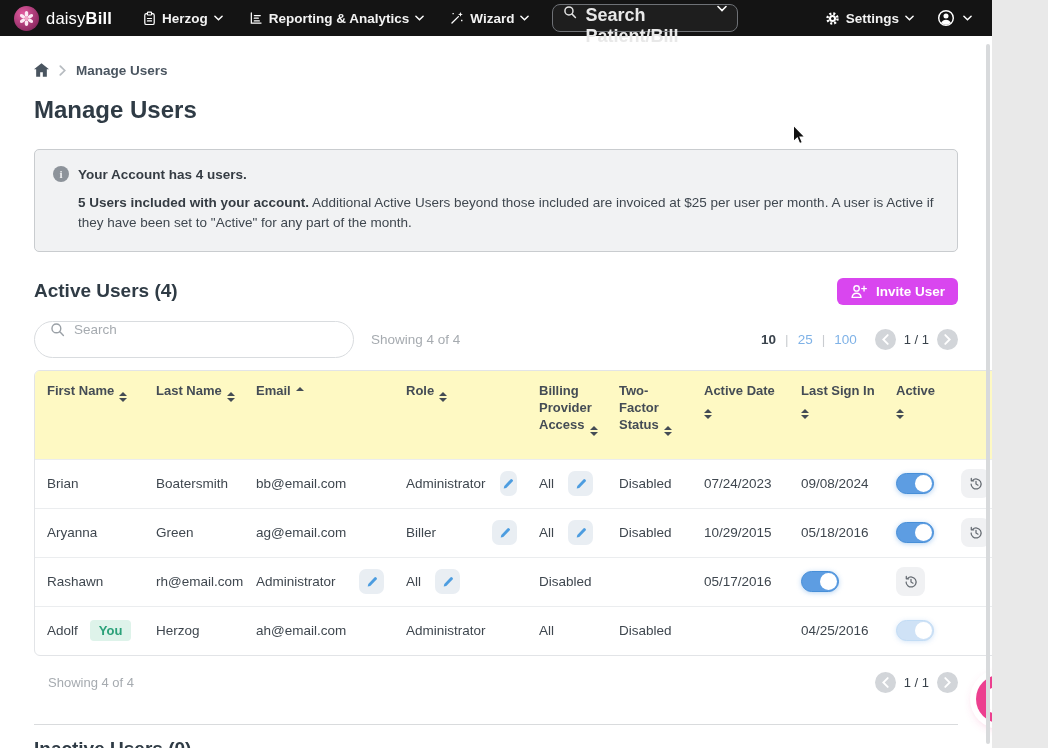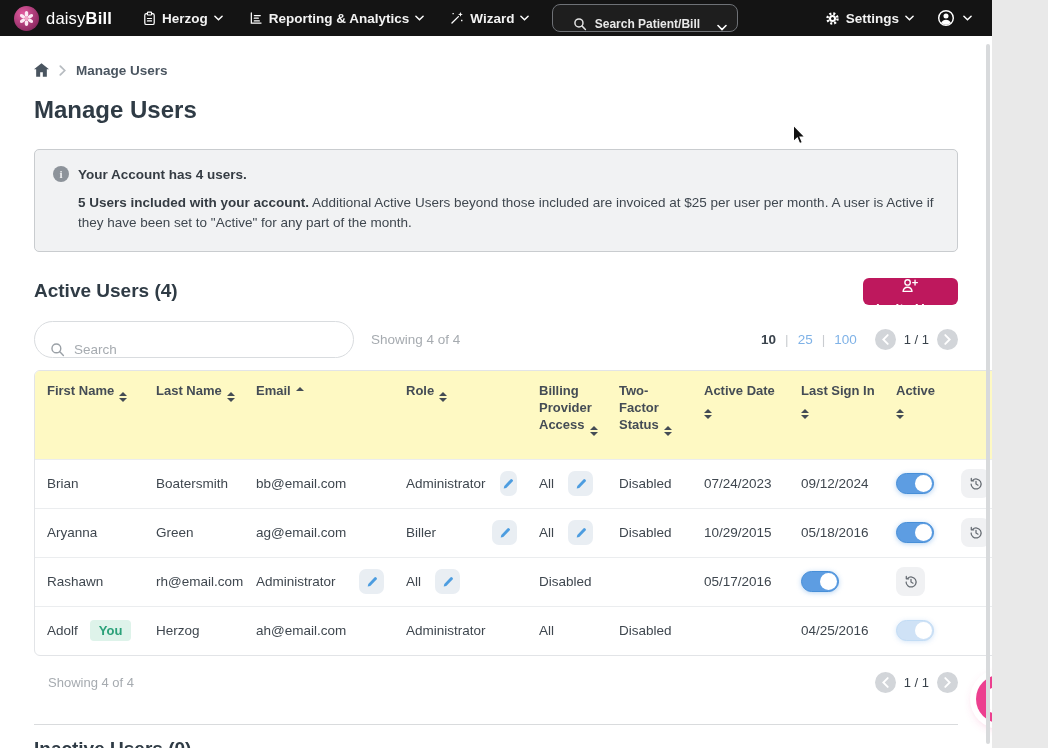--- a/index.html
+++ b/index.html
@@ -16,23 +16,23 @@
   .brand { display:flex; align-items:center; gap:7px; margin-right:16px; cursor:pointer; }
   .logo-badge {
     width:25px; height:25px; border-radius:50%; display:flex; align-items:center; justify-content:center;
     background:radial-gradient(circle at 35% 30%, #e05a9e, #8e2b63 75%);
   }
   .brand-text { font-size:16.5px; letter-spacing:.2px; color:#fff; }
   .brand-text b { font-weight:bold; }
   .nav-item { display:flex; align-items:center; gap:6px; font-size:13.5px; font-weight:bold;
     padding:0 11px; height:36px; cursor:pointer; white-space:nowrap; }
   .nav-search {
-    display:flex; align-items:flex-end; gap:8px; margin-left:8px;
+    display:flex; align-items:flex-start; gap:8px; margin-left:8px;
     width:186px; height:28px; border:1px solid #6e7176; border-radius:8px; background:#1e1e1e;
-    padding:0 10px; font-size:12px; font-weight:bold; color:#e8e8e8; cursor:pointer;
+    padding:0 10px; font-size:18px; font-weight:bold; color:#e8e8e8; cursor:pointer;
   }
   .nav-search .chev { margin-left:auto; }
   .nav-right { margin-left:auto; display:flex; align-items:center; gap:6px; }
   .chev { display:inline-flex; }
   
   .content { padding:0 34px; }
   .breadcrumb { display:flex; align-items:center; gap:10px; margin-top:25px; height:18px; }
   .breadcrumb .crumb { font-size:13.5px; font-weight:bold; color:#4a5560; }
   .page-title { margin-top:17px; font-size:24px; font-weight:bold; color:#2f3b45; }
   
@@ -45,28 +45,28 @@
     width:16px; height:16px; border-radius:50%; background:#8d939a; color:#f1f2f3;
     font-size:11px; font-weight:bold; display:flex; align-items:center; justify-content:center; flex:0 0 16px;
     font-family:"Liberation Serif", serif;
   }
   .alert-body { margin:11px 0 0 25px; font-size:13.5px; line-height:1.5; color:#3f474f; max-width:920px; }
   .alert-body b { color:#353c43; }
   
   .section-head { display:flex; align-items:center; justify-content:space-between; margin-top:26px; }
   .h2 { font-size:19px; font-weight:bold; color:#2f3b45; }
   .invite-btn {
-    display:flex; align-items:center; gap:8px; background:#be185d; color:#fff; border:none;
+    display:flex; align-items:center; gap:8px; background:#d946ef; color:#fff; border:none;
     font-family:inherit; font-size:13.5px; font-weight:bold; height:27px; padding:0 13px;
-    border-radius:6px; cursor:pointer;flex-direction:column;
+    border-radius:6px; cursor:pointer;
   }
   
   .toolbar { display:flex; align-items:center; margin-top:16px; }
   .search-pill {
-    display:flex; align-items:flex-end; gap:9px; width:320px; height:37px;
+    display:flex; align-items:flex-start; gap:9px; width:320px; height:37px;
     border:1px solid #d9dcdf; border-radius:19px; padding:0 15px; background:#fff;
   }
   .search-pill input { border:none; outline:none; flex:1; font-family:inherit; font-size:13.5px; color:#3f474f; }
   .search-pill input::placeholder { color:#a6abb0; }
   .muted { color:#a6abb0; font-size:13.5px; }
   .toolbar .muted { margin-left:17px; }
   .toolbar-right { margin-left:auto; display:flex; align-items:center; gap:18px; }
   .page-sizes { display:flex; align-items:center; gap:9px; font-size:13.5px; }
   .page-sizes .sep { color:#c9ccd0; }
   .size-link { color:#7fb2e7; cursor:pointer; }
@@ -385,21 +385,21 @@
                 </svg>
               </button>
             </div>
             <div class="td">
               <span>Disabled</span>
             </div>
             <div class="td">
               <span>07/24/2023</span>
             </div>
             <div class="td">
-              <span>09/12/2024</span>
+              <span>09/08/2024</span>
             </div>
             <div class="td">
               <div class="toggle"></div>
             </div>
             <div class="td">
               <button class="hist-btn">
                 <svg viewBox="0 0 16 16" width="16" height="16" fill="none" stroke="#666c73" stroke-width="1.25" stroke-linecap="round" stroke-linejoin="round">
                   <path d="M3.1 8a5 5 0 1 0 1.5-3.6"></path>
                   <path d="M3.3 2.4v2.4h2.4"></path>
                   <path d="M8 5.3V8l2 1.2"></path>

